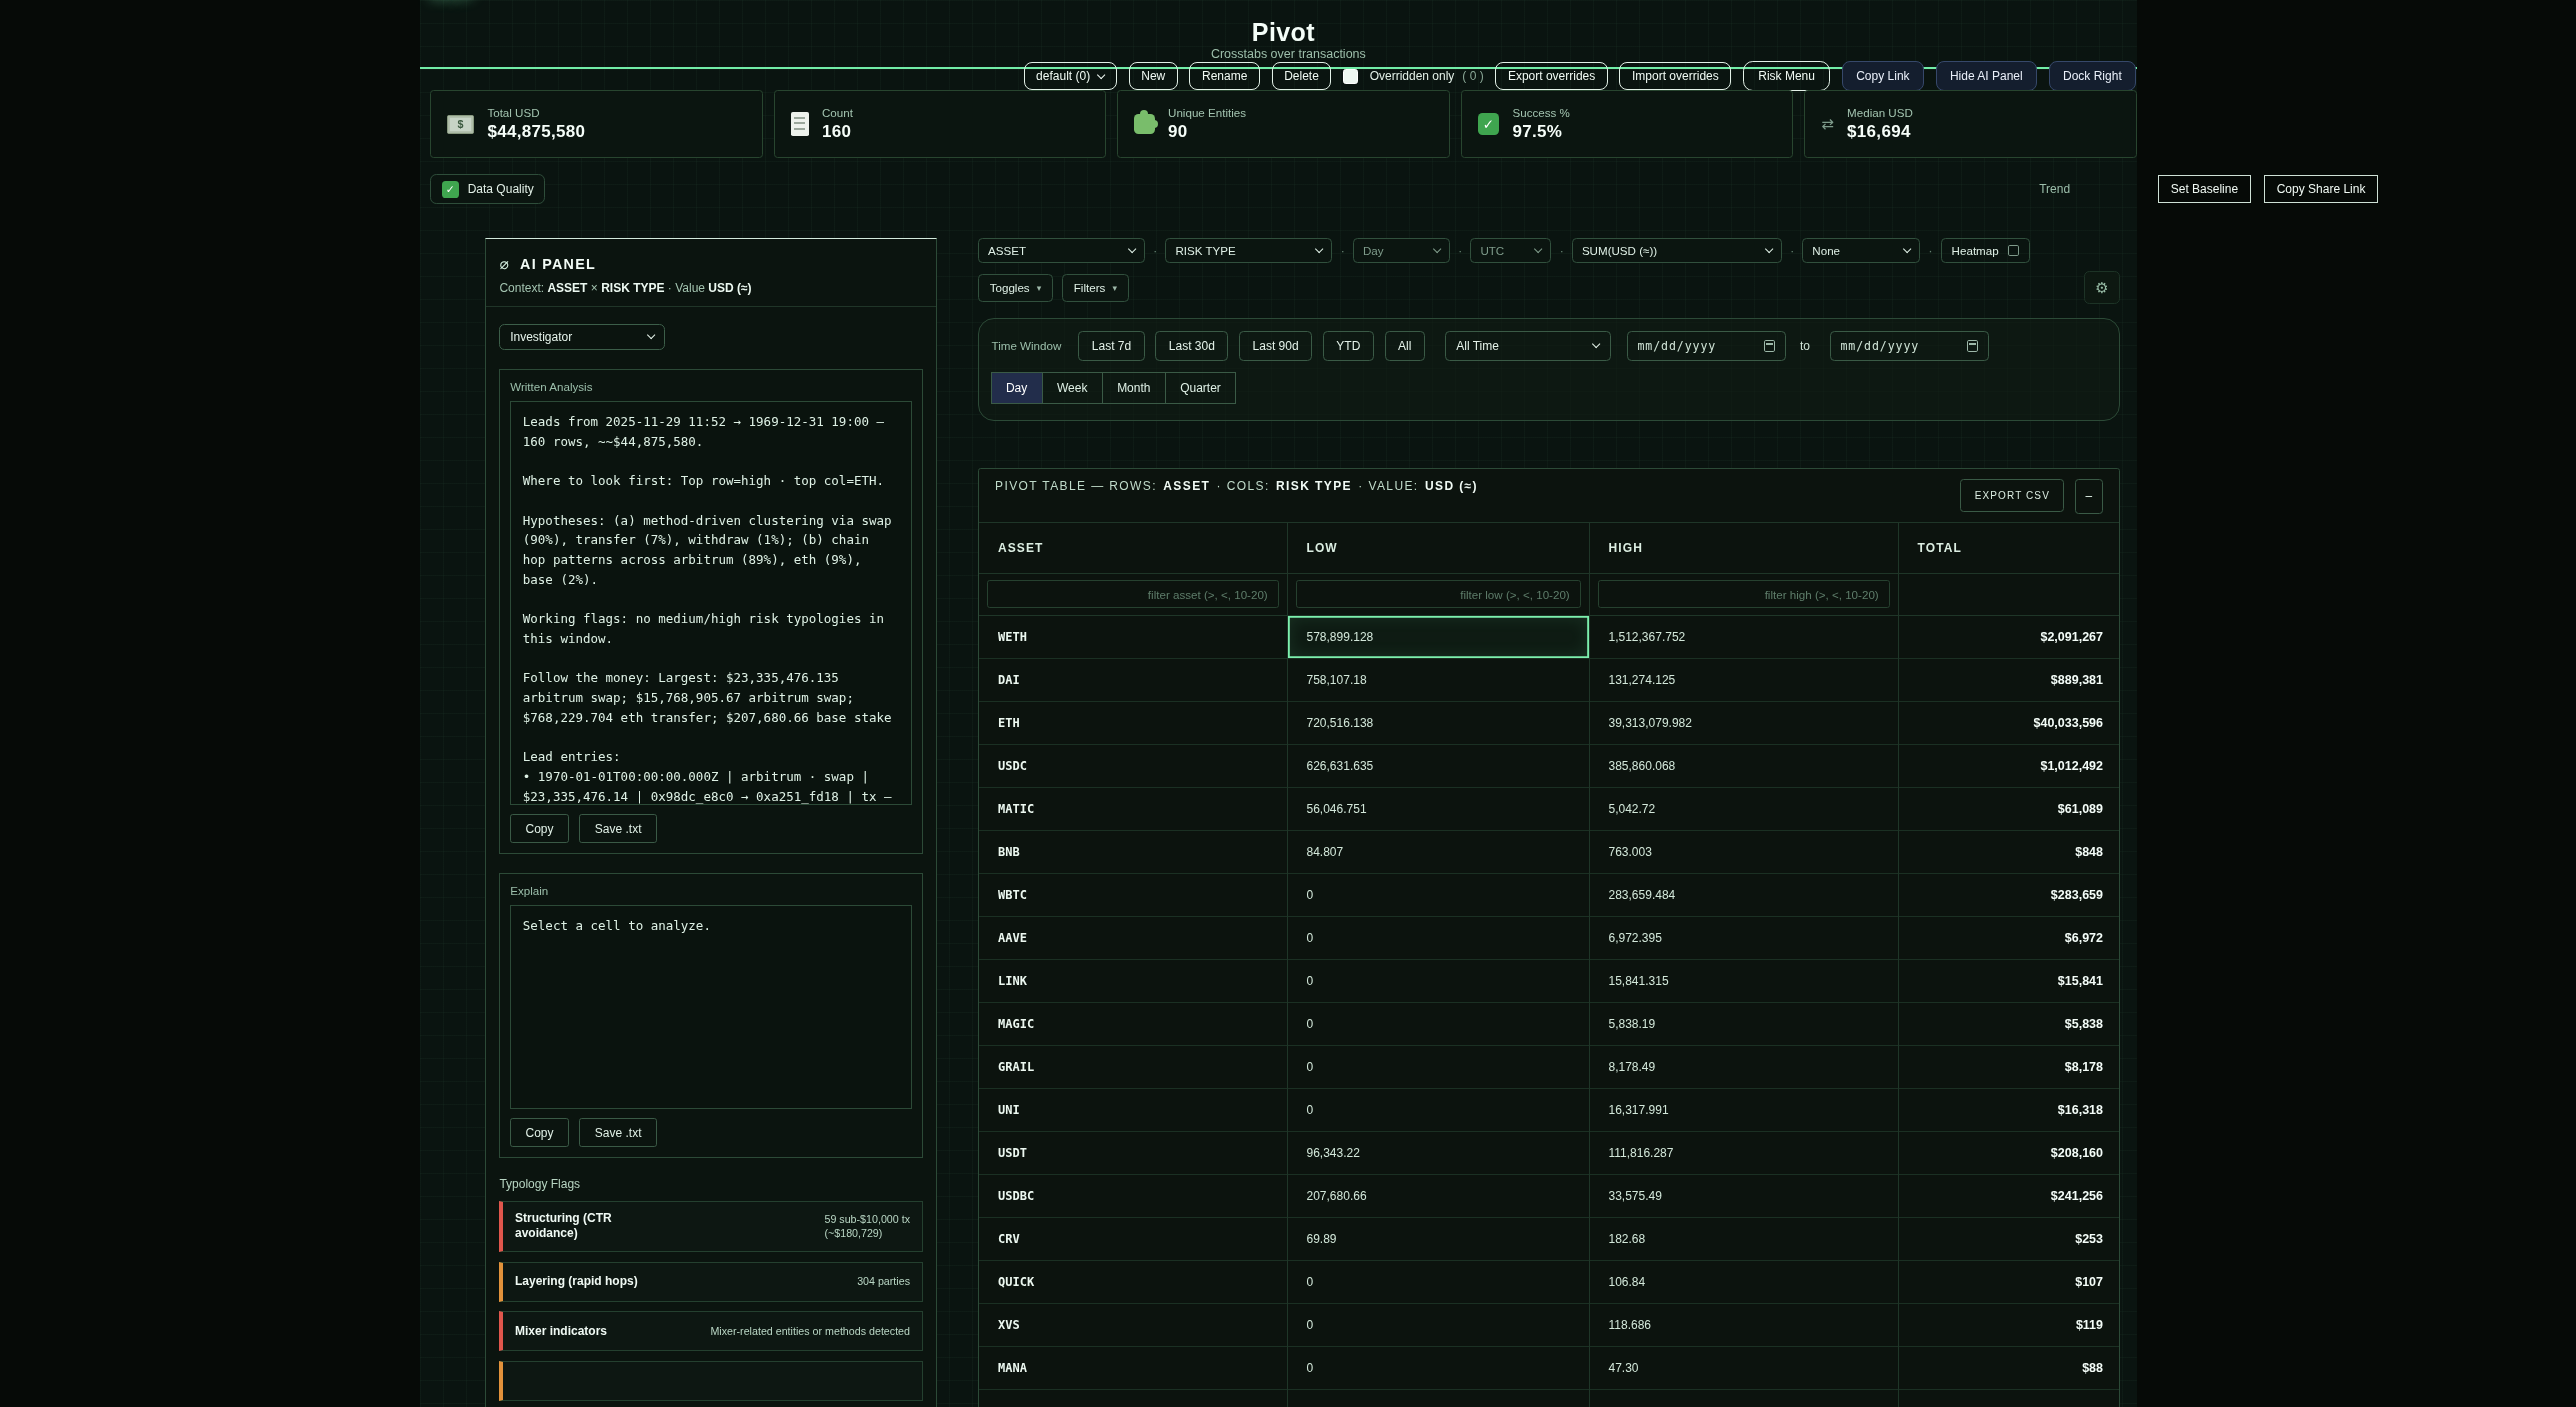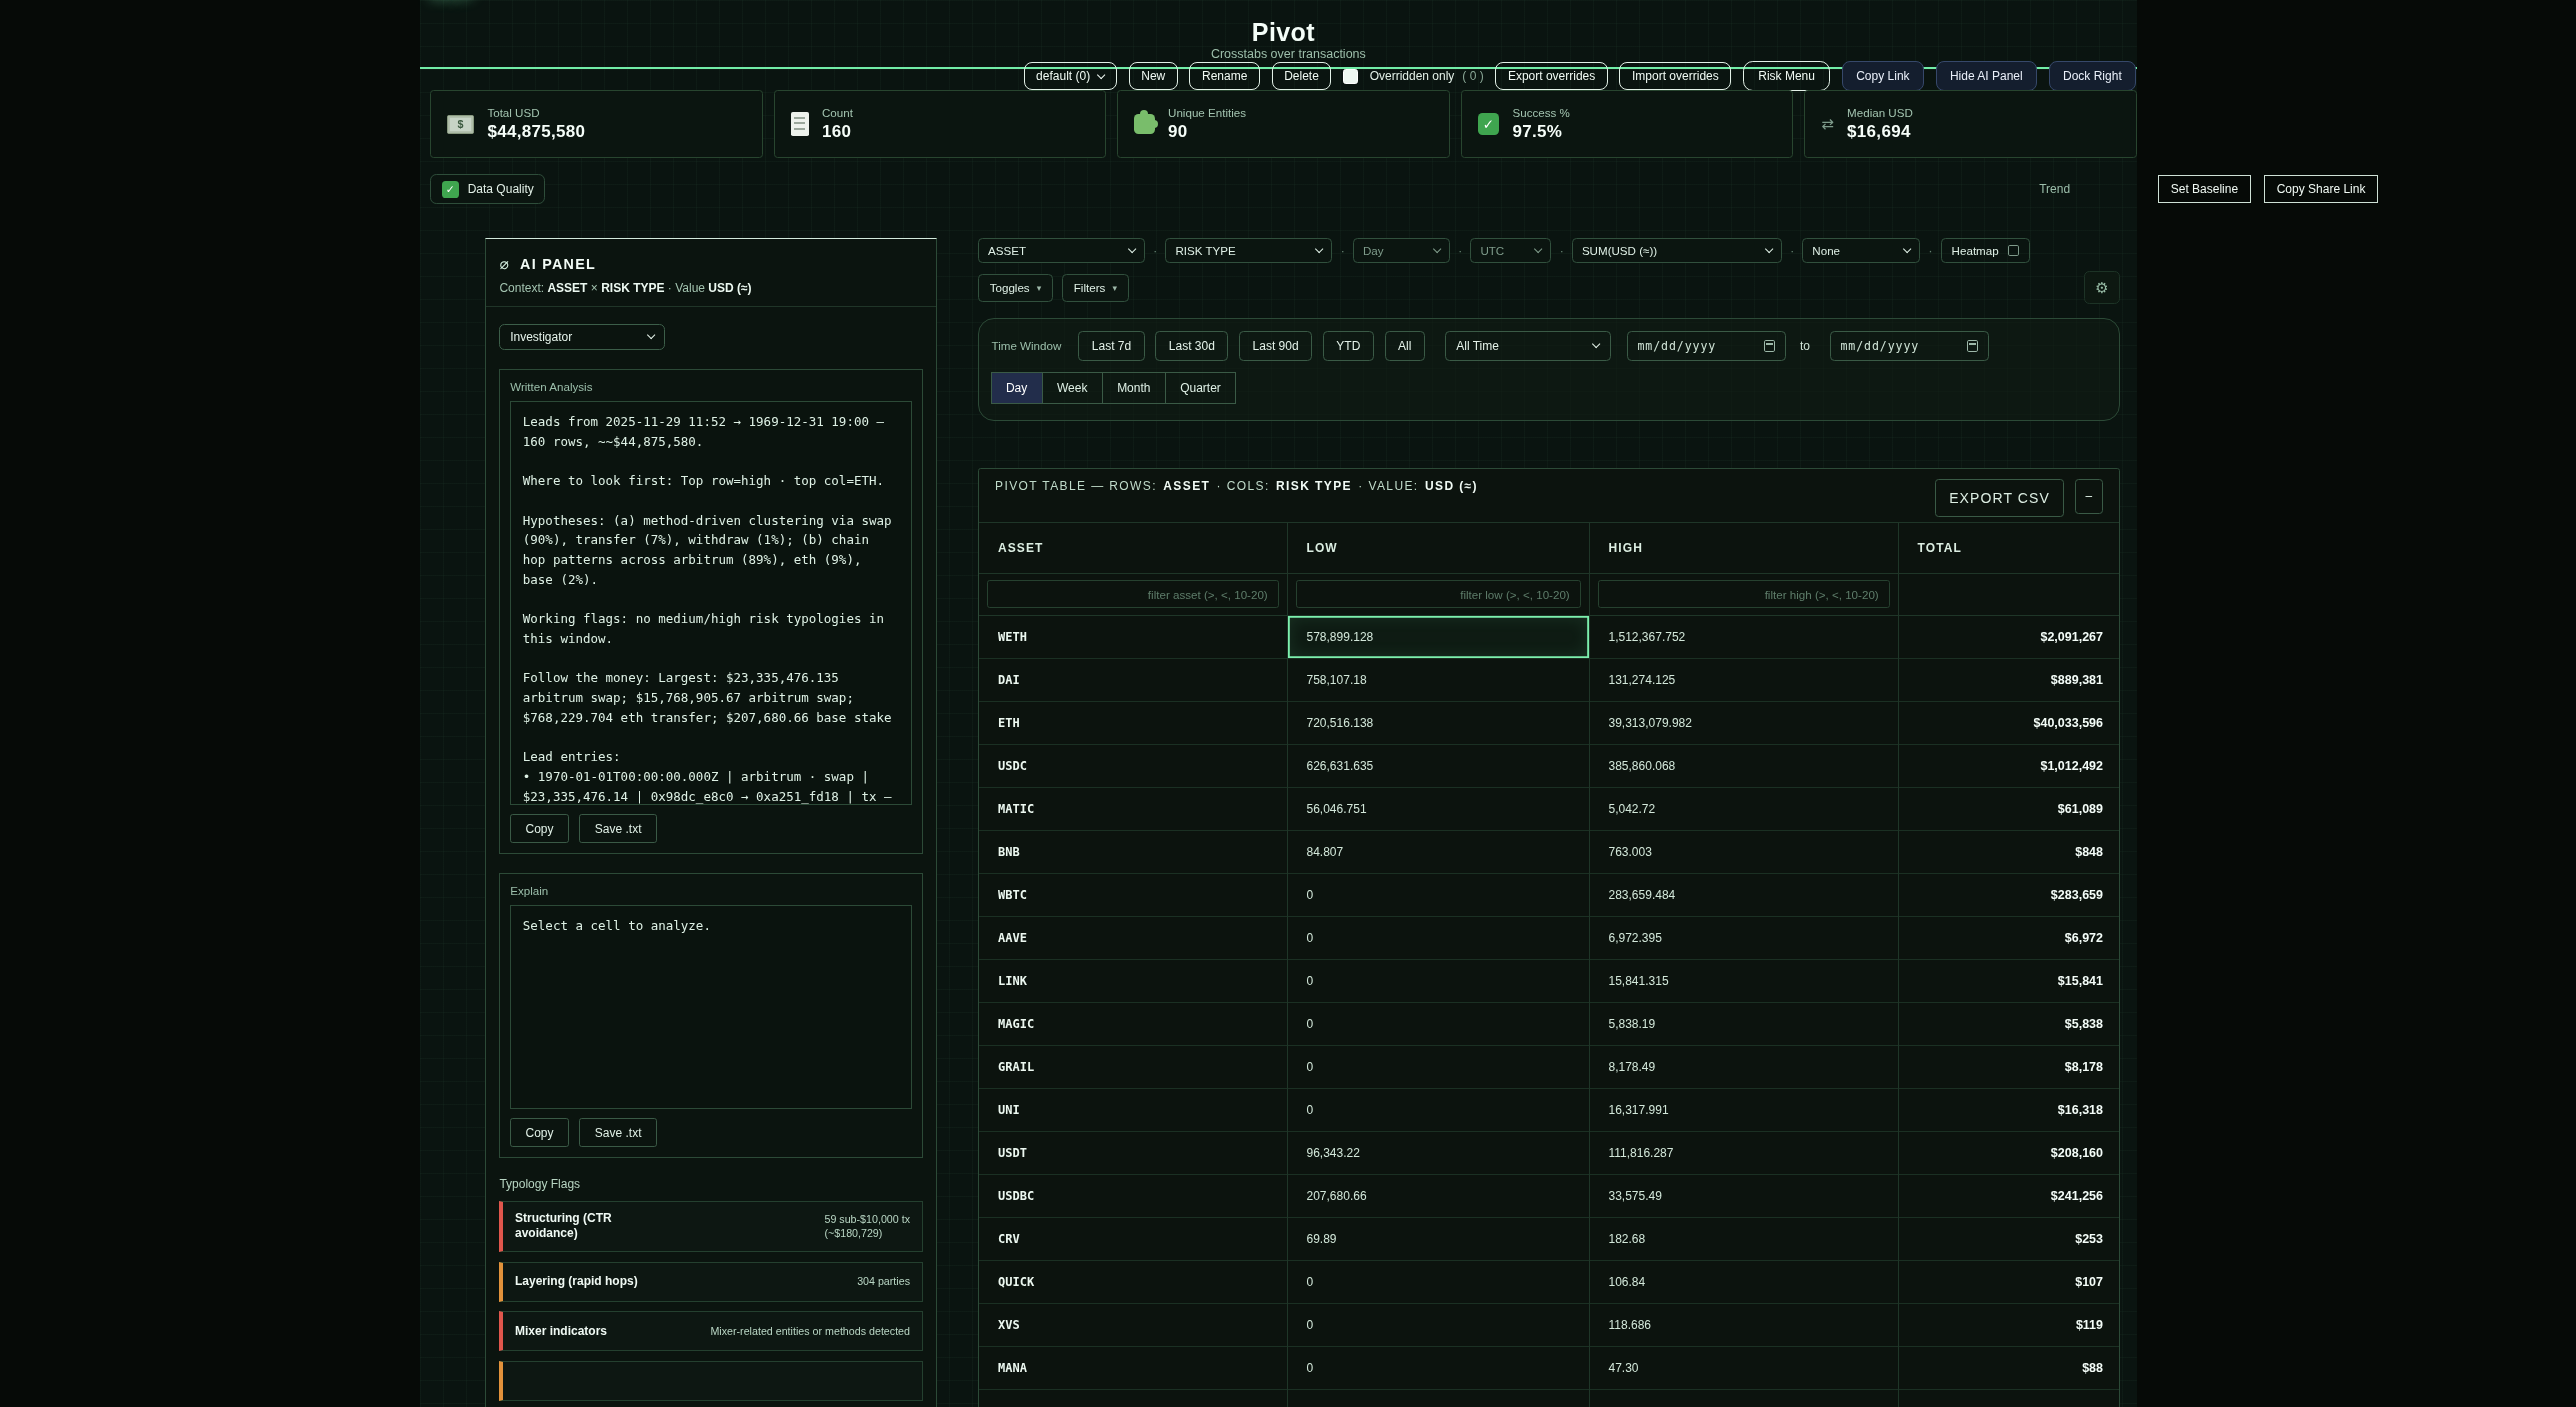--- a/index.html
+++ b/index.html
@@ -111,21 +111,21 @@
   .tw-to { font-size:12px; color:#cfe3d6; margin:0 3.6px; }
   .tw-row2 { margin-top:10.7px; display:inline-flex; }
   .seg { height:32px; border:0.9px solid #3a5a46; margin-left:-0.9px; padding:0 14.3px; display:inline-flex; align-items:center; font-size:12px; color:#dff0e6; background:transparent; font-family:inherit; }
   .seg.active { background:#222d4b; color:#ffffff; }
 
   
   .table-panel { margin-top:47px; border:0.9px solid #2c4a37; background:#0c130e; border-radius:2.7px; overflow:hidden; height:1073px; }
   .tp-head { display:flex; align-items:flex-start; padding:9.8px 16px; height:54px; border-bottom:0.9px solid #1f3628; }
   .tp-title { font-size:12px; letter-spacing:1.4px; color:#c0dbca; display:flex; gap:6.3px; align-items:baseline; white-space:nowrap; }
   .tp-title b { color:#f1fbf5; font-weight:700; }
-  .export-btn { margin-left:auto; border:0.9px solid #3a5a46; background:transparent; color:#ddeee3; font-size:14px; letter-spacing:1.1px; padding:9.8px 13.4px; border-radius:3.6px; font-family:inherit; }
+  .export-btn { margin-left:auto; border:0.9px solid #3a5a46; background:transparent; color:#ddeee3; font-size:10px; letter-spacing:1.1px; padding:9.8px 13.4px; border-radius:3.6px; font-family:inherit; }
   .collapse-btn { margin-left:10.7px; width:28px; height:35px; border:0.9px solid #3a5a46; background:transparent; color:#ddeee3; font-size:13.4px; border-radius:3.6px; font-family:inherit; }
   table { width:100%; border-collapse:collapse; table-layout:fixed; }
   th { text-align:left; font-size:12px; font-weight:700; letter-spacing:1.1px; color:#dceee2; height:50px; padding:0 19px; border-bottom:0.9px solid #1f3628; }
   th + th, td + td { border-left:0.9px solid #1f3628; }
   .f-row td { height:42px; padding:0 8px; border-bottom:0.9px solid #1f3628; }
   .f-input { width:100%; height:28px; background:transparent; border:0.9px solid #26412f; border-radius:2.7px; color:#cfe3d6; font-size:11.6px; padding:0 9.8px; font-family:inherit; outline:none;text-align:right; }
   .f-input::placeholder { color:#5e7d6a; }
   td.cell { height:43px; padding:0 19px; border-top:0.9px solid #1b3023; font-size:12px; color:#d3e8da; }
   td.asset { font-family:"DejaVu Sans Mono",monospace; font-weight:700; color:#ecf8f0; }
   td.total { text-align:right; font-weight:700; color:#f4fdf8; font-size:12.5px; }

